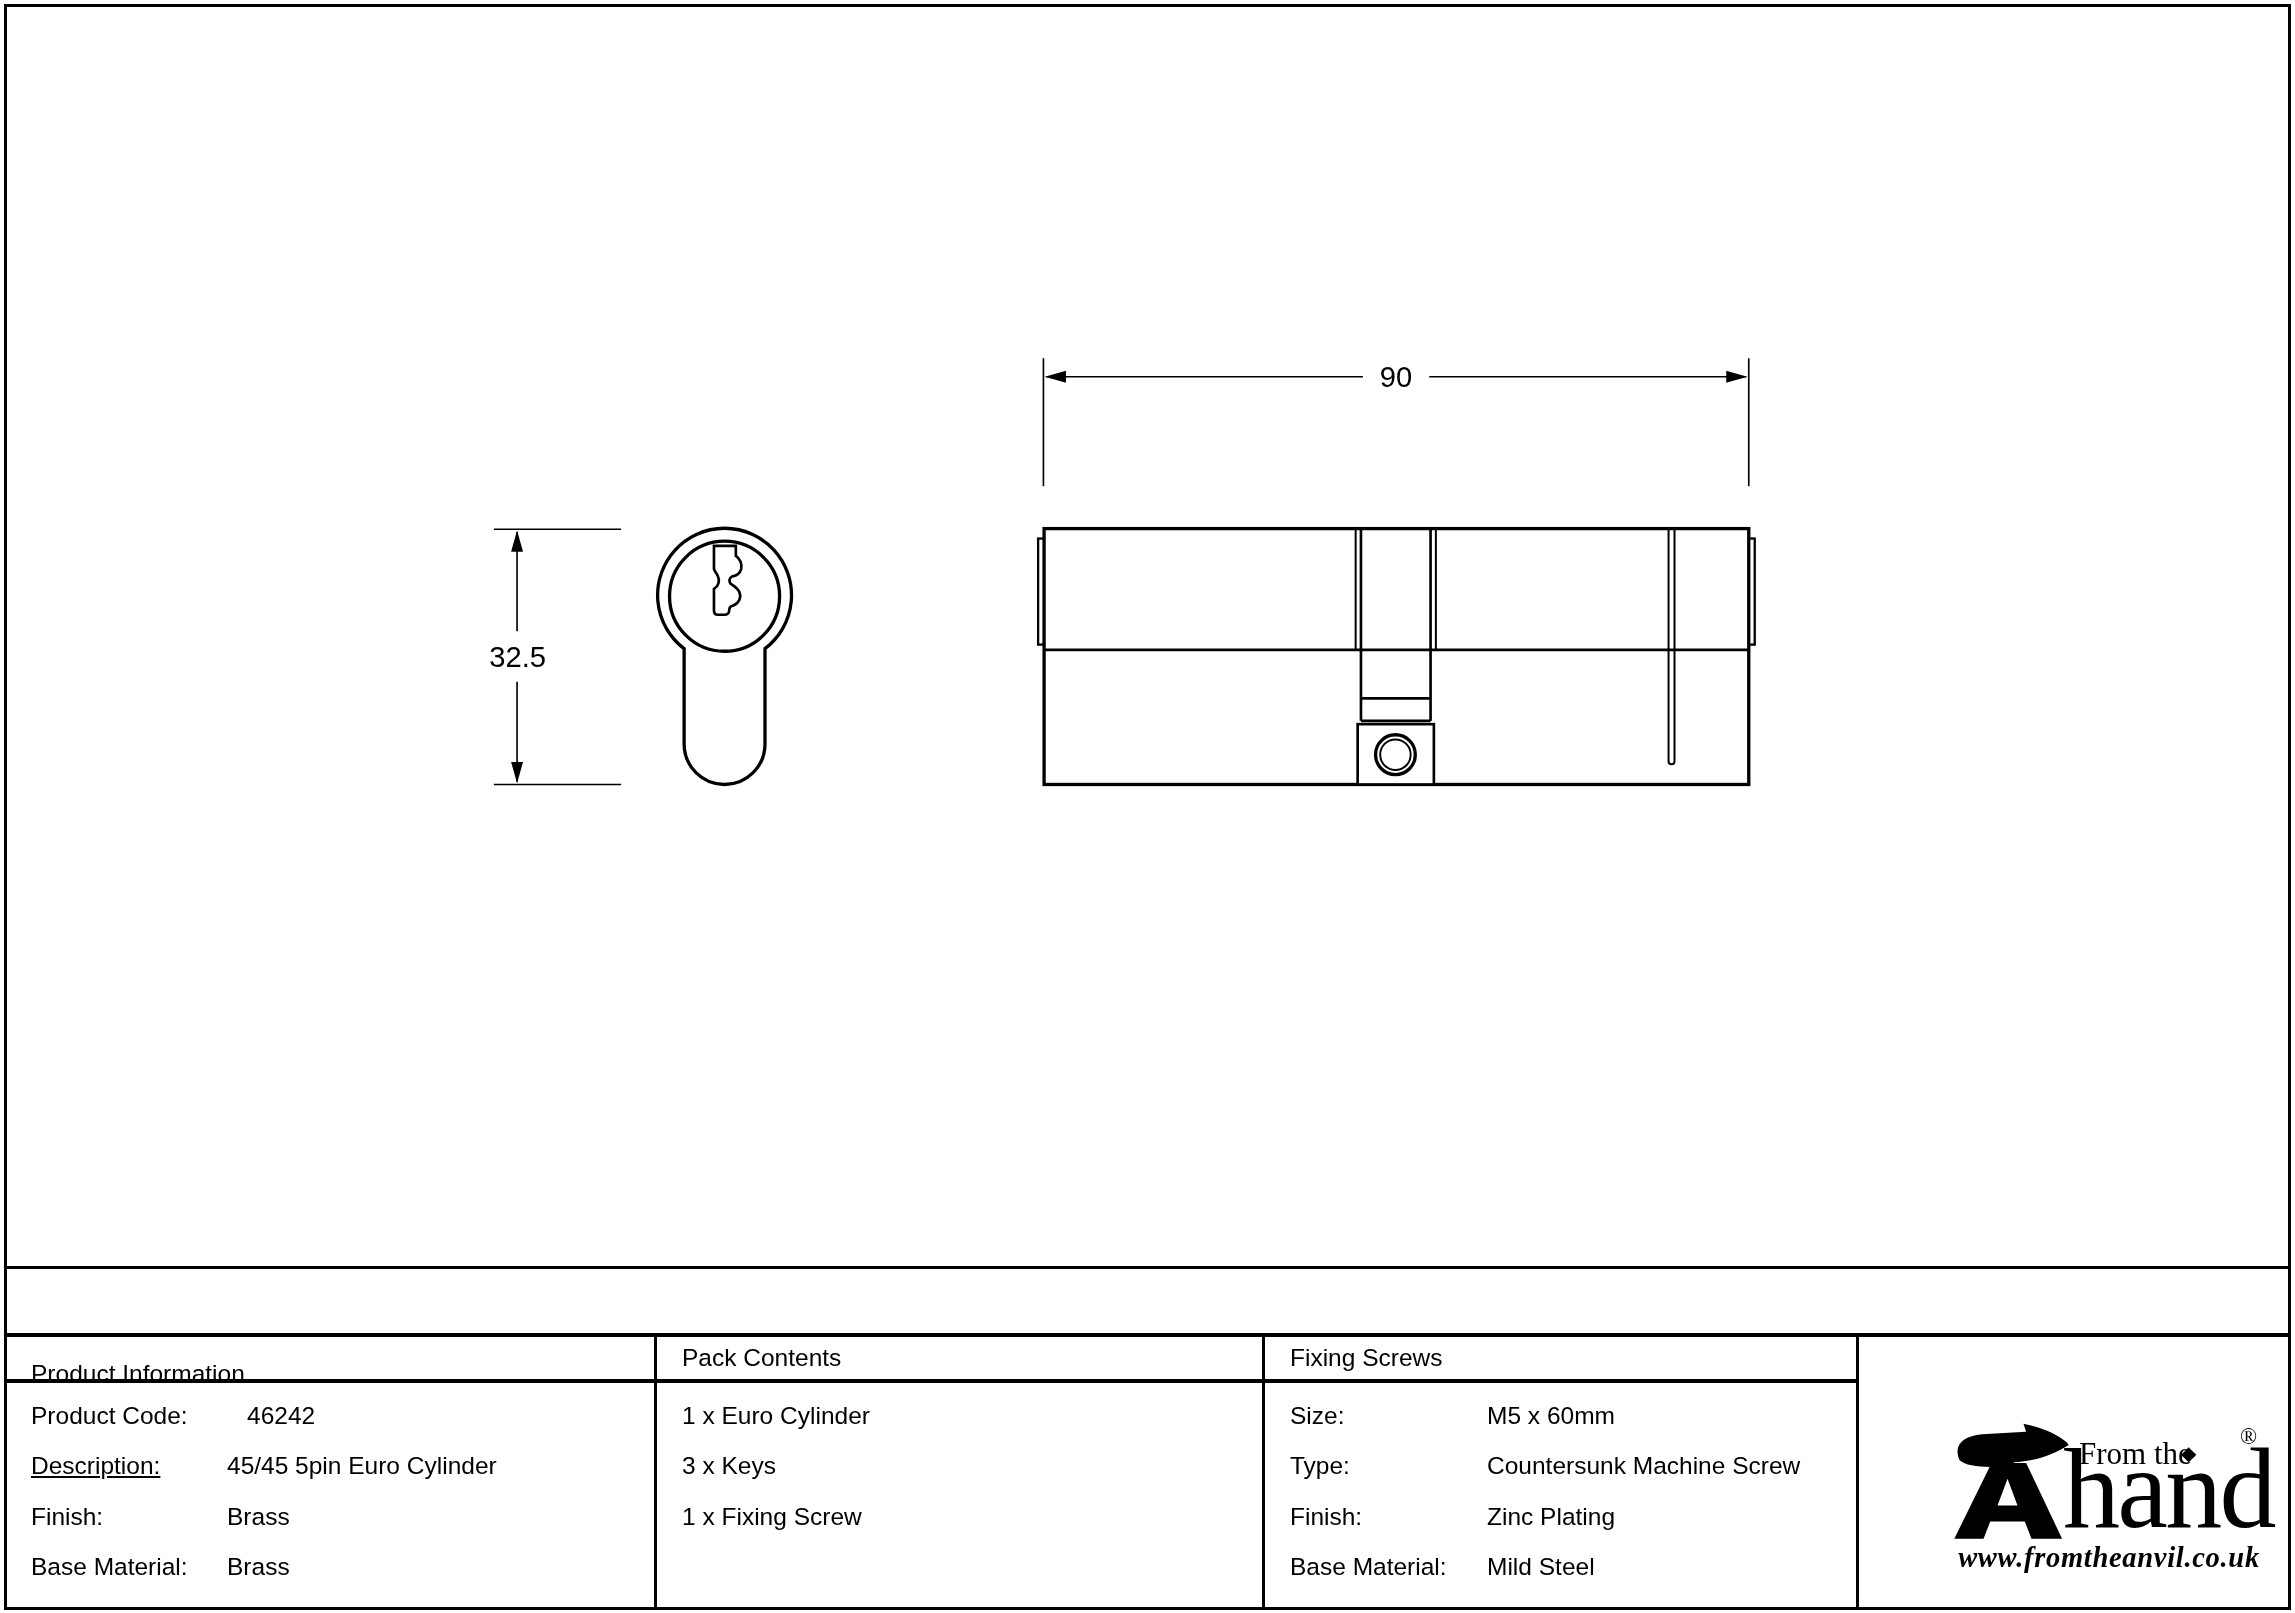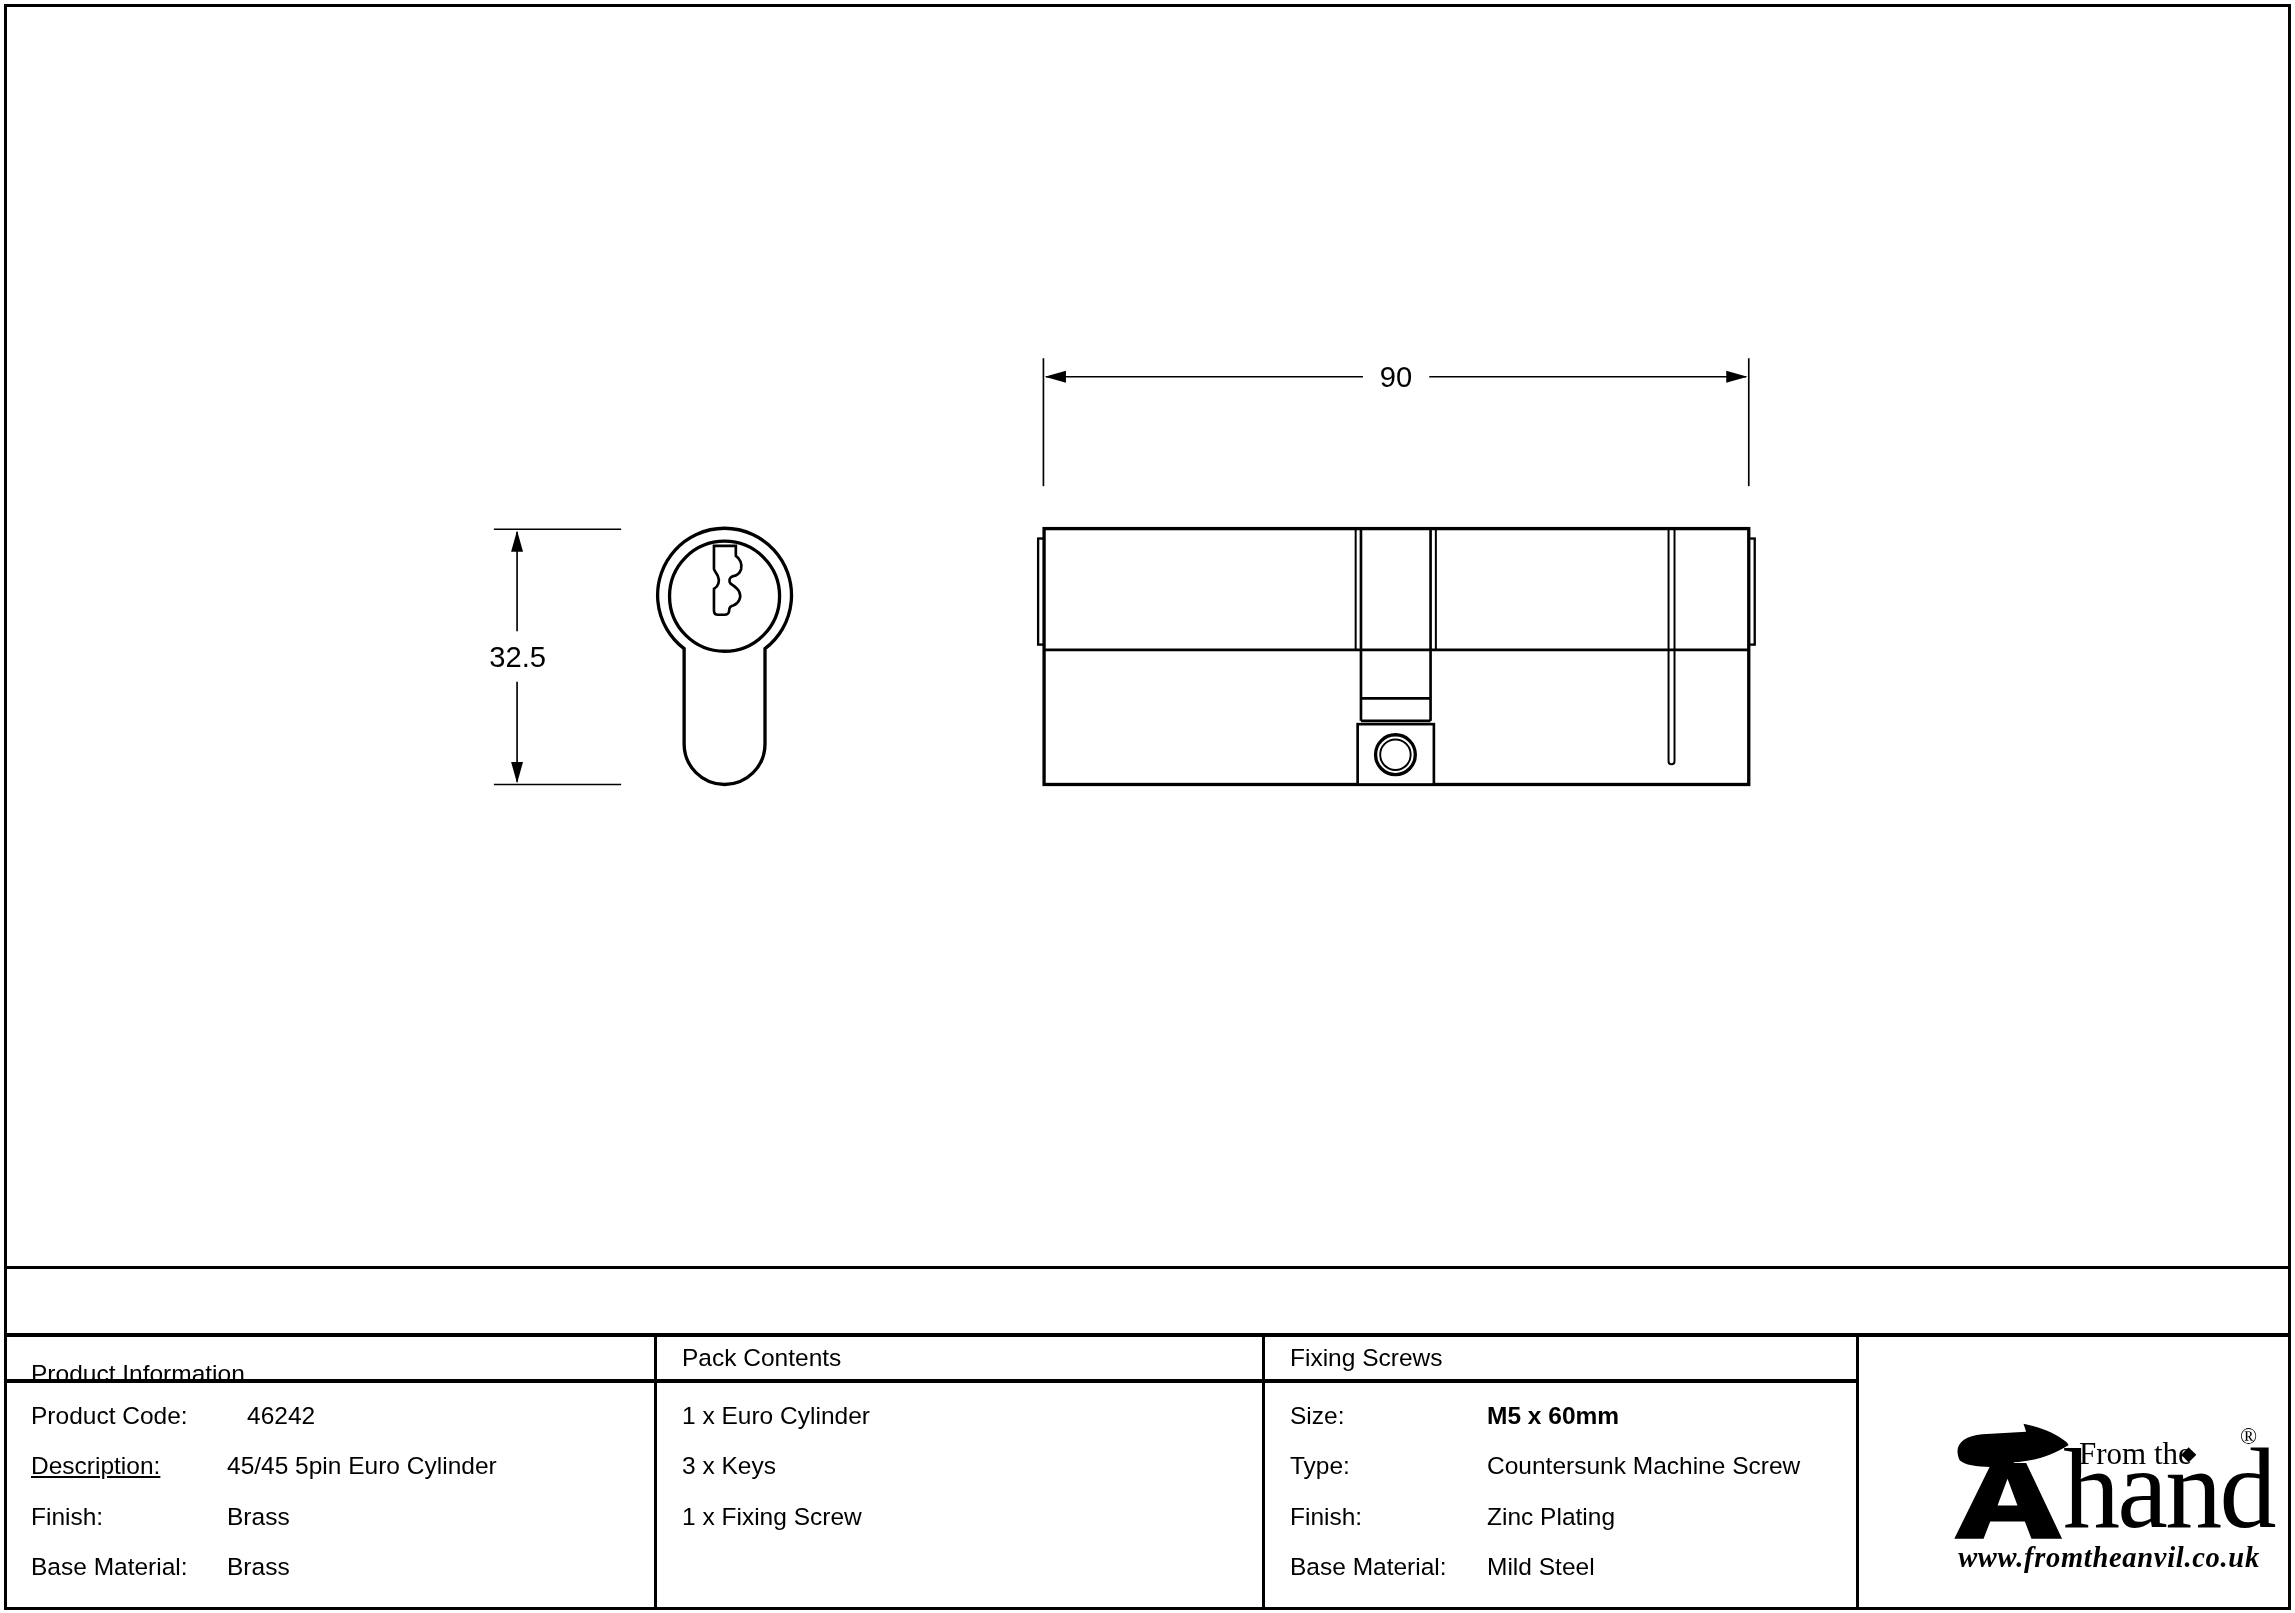--- a/index.html
+++ b/index.html
@@ -101,21 +101,21 @@
   <div class="txt" style="left:31px;top:1502px;">Finish:</div>
   <div class="txt" style="left:227px;top:1502px;">Brass</div>
   <div class="txt" style="left:31px;top:1552px;">Base Material:</div>
   <div class="txt" style="left:227px;top:1552px;">Brass</div>
 
   <div class="txt" style="left:682px;top:1401px;">1 x Euro Cylinder</div>
   <div class="txt" style="left:682px;top:1451px;">3 x Keys</div>
   <div class="txt" style="left:682px;top:1502px;">1 x Fixing Screw</div>
 
   <div class="txt" style="left:1290px;top:1401px;">Size:</div>
-  <div class="txt" style="left:1487px;top:1401px;font-weight:bold;">M5 x 60mm</div>
+  <div class="txt" style="left:1487px;top:1401px;">M5 x 60mm</div>
   <div class="txt" style="left:1290px;top:1451px;">Type:</div>
   <div class="txt" style="left:1487px;top:1451px;">Countersunk Machine Screw</div>
   <div class="txt" style="left:1290px;top:1502px;">Finish:</div>
   <div class="txt" style="left:1487px;top:1502px;">Zinc Plating</div>
   <div class="txt" style="left:1290px;top:1552px;">Base Material:</div>
   <div class="txt" style="left:1487px;top:1552px;">Mild Steel</div>
 
   <div>
     <svg style="left:1949px;top:1419px;" width="133" height="133" viewBox="2940 2140 200 200">
       <path d="M 2956 2202 C 2946 2180 2960 2166 2990 2163 L 3056 2159 L 3052 2147

